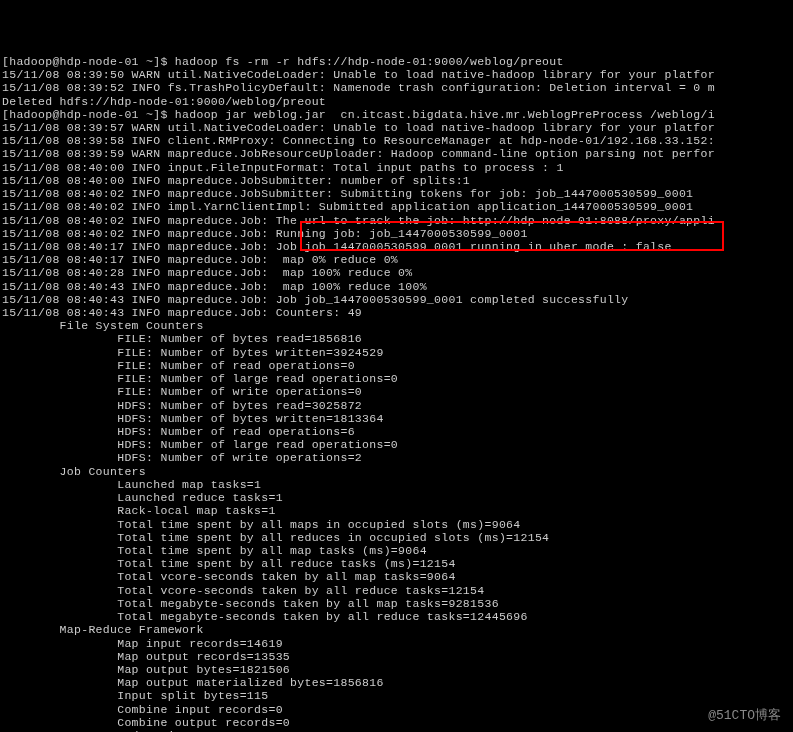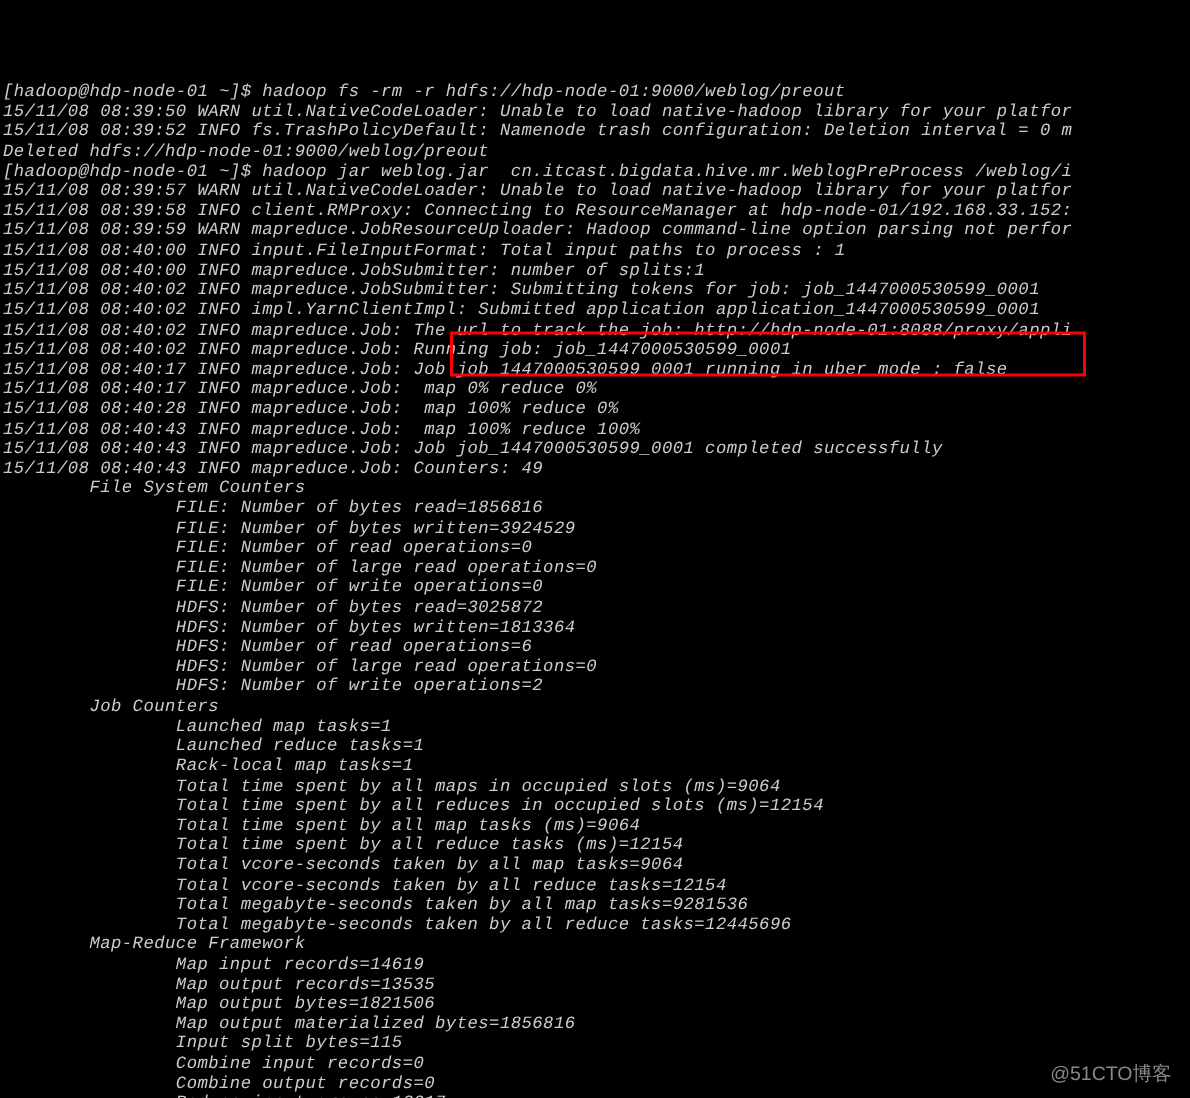--- a/index.html
+++ b/index.html
@@ -29,25 +29,24 @@
       border: 2px solid #ff0000;
       background: transparent;
       pointer-events: none;
     }
     .watermark {
       position: absolute;
       bottom: 8px;
       right: 12px;
       color: #888888;
       font-size: 13px;
-      font-family: Liberation Sans, sans-serif;
+      font-family: Liberation Mono, monospace;
     }
     .line {
       display: block;
-      font-style: italic;
     }
   </style>
 </head>
 <body>
 
 
 
 <div class="terminal" id="terminal-container"><span class="line">[hadoop@hdp-node-01 ~]$ hadoop fs -rm -r hdfs://hdp-node-01:9000/weblog/preout</span><span class="line">15/11/08 08:39:50 WARN util.NativeCodeLoader: Unable to load native-hadoop library for your platfor</span><span class="line">15/11/08 08:39:52 INFO fs.TrashPolicyDefault: Namenode trash configuration: Deletion interval = 0 m</span><span class="line">Deleted hdfs://hdp-node-01:9000/weblog/preout</span><span class="line">[hadoop@hdp-node-01 ~]$ hadoop jar weblog.jar  cn.itcast.bigdata.hive.mr.WeblogPreProcess /weblog/i</span><span class="line">15/11/08 08:39:57 WARN util.NativeCodeLoader: Unable to load native-hadoop library for your platfor</span><span class="line">15/11/08 08:39:58 INFO client.RMProxy: Connecting to ResourceManager at hdp-node-01/192.168.33.152:</span><span class="line">15/11/08 08:39:59 WARN mapreduce.JobResourceUploader: Hadoop command-line option parsing not perfor</span><span class="line">15/11/08 08:40:00 INFO input.FileInputFormat: Total input paths to process : 1</span><span class="line">15/11/08 08:40:00 INFO mapreduce.JobSubmitter: number of splits:1</span><span class="line">15/11/08 08:40:02 INFO mapreduce.JobSubmitter: Submitting tokens for job: job_1447000530599_0001</span><span class="line">15/11/08 08:40:02 INFO impl.YarnClientImpl: Submitted application application_1447000530599_0001</span><span class="line">15/11/08 08:40:02 INFO mapreduce.Job: The url to track the job: http://hdp-node-01:8088/proxy/appli</span><span class="line">15/11/08 08:40:02 INFO mapreduce.Job: Running job: job_1447000530599_0001</span><span class="line">15/11/08 08:40:17 INFO mapreduce.Job: Job job_1447000530599_0001 running in uber mode : false</span><span class="line">15/11/08 08:40:17 INFO mapreduce.Job:  map 0% reduce 0%</span><span class="line">15/11/08 08:40:28 INFO mapreduce.Job:  map 100% reduce 0%</span><span class="line">15/11/08 08:40:43 INFO mapreduce.Job:  map 100% reduce 100%</span><span class="line">15/11/08 08:40:43 INFO mapreduce.Job: Job job_1447000530599_0001 completed successfully</span><span class="line">15/11/08 08:40:43 INFO mapreduce.Job: Counters: 49</span><span class="line">        File System Counters</span><span class="line">                FILE: Number of bytes read=1856816</span><span class="line">                FILE: Number of bytes written=3924529</span><span class="line">                FILE: Number of read operations=0</span><span class="line">                FILE: Number of large read operations=0</span><span class="line">                FILE: Number of write operations=0</span><span class="line">                HDFS: Number of bytes read=3025872</span><span class="line">                HDFS: Number of bytes written=1813364</span><span class="line">                HDFS: Number of read operations=6</span><span class="line">                HDFS: Number of large read operations=0</span><span class="line">                HDFS: Number of write operations=2</span><span class="line">        Job Counters </span><span class="line">                Launched map tasks=1</span><span class="line">                Launched reduce tasks=1</span><span class="line">                Rack-local map tasks=1</span><span class="line">                Total time spent by all maps in occupied slots (ms)=9064</span><span class="line">                Total time spent by all reduces in occupied slots (ms)=12154</span><span class="line">                Total time spent by all map tasks (ms)=9064</span><span class="line">                Total time spent by all reduce tasks (ms)=12154</span><span class="line">                Total vcore-seconds taken by all map tasks=9064</span><span class="line">                Total vcore-seconds taken by all reduce tasks=12154</span><span class="line">                Total megabyte-seconds taken by all map tasks=9281536</span><span class="line">                Total megabyte-seconds taken by all reduce tasks=12445696</span><span class="line">        Map-Reduce Framework</span><span class="line">                Map input records=14619</span><span class="line">                Map output records=13535</span><span class="line">                Map output bytes=1821506</span><span class="line">                Map output materialized bytes=1856816</span><span class="line">                Input split bytes=115</span><span class="line">                Combine input records=0</span><span class="line">                Combine output records=0</span><span class="line">                Reduce input groups=13017</span></div>
 
 <div class="highlight-box" id="highlight" style="top: 221px; left: 300px; width: 424px; height: 30px;"></div>

